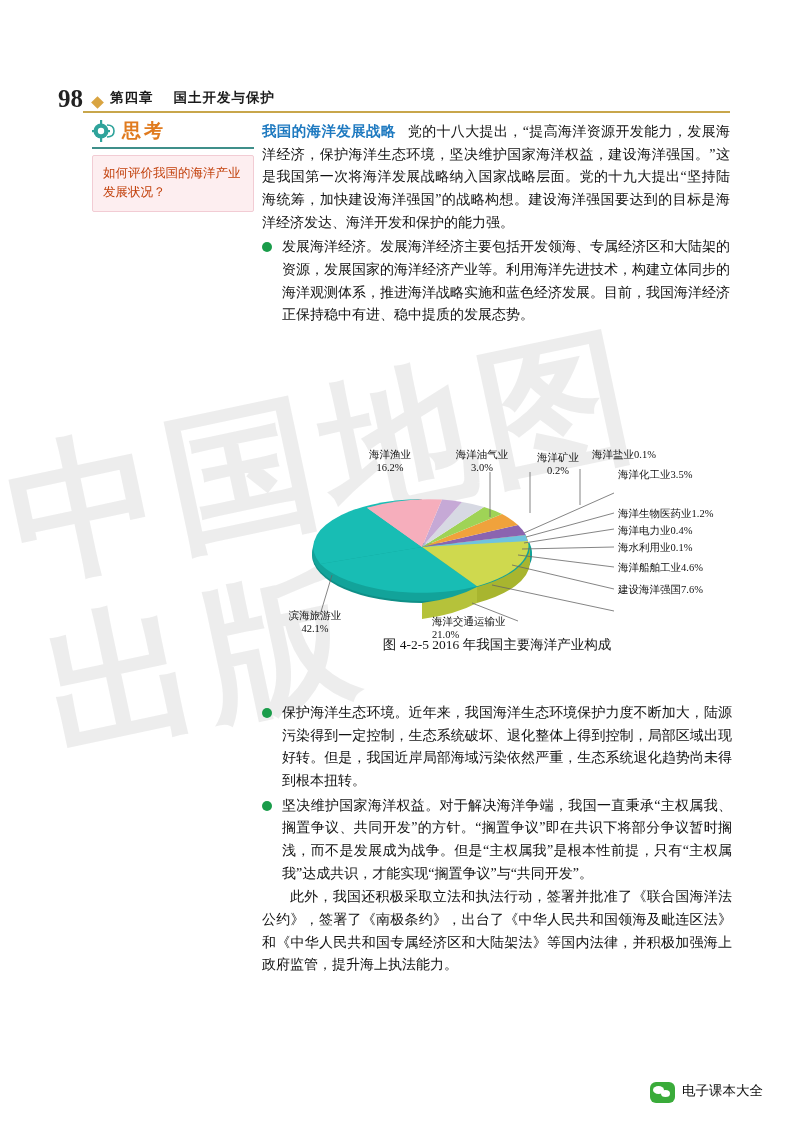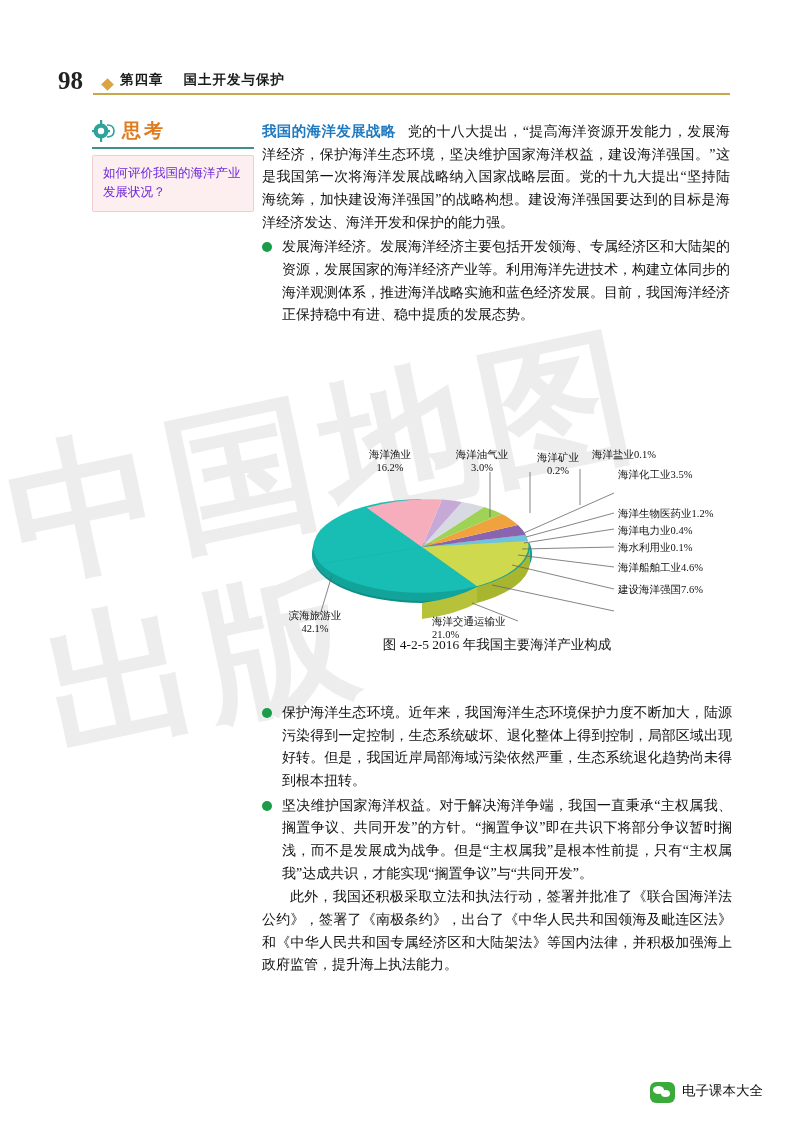--- a/index.html
+++ b/index.html
@@ -25,22 +25,22 @@
     letter-spacing:10px;
     line-height:175px;
     transform:rotate(-12deg);
     pointer-events:none;
     white-space:pre-wrap;
     user-select:none;
   }
 
   
   .header{
-    position:absolute;left:58px;top:68px;width:672px;
-    display:flex;align-items:flex-end;gap:10px;
+    position:absolute;left:58px;top:86px;width:672px;
+    display:flex;align-items:flex-end;
   }
   .pagenum{
     font-size:25px;font-weight:700;color:#222;
     line-height:1;padding-bottom:2px;
   }
   .hdr-rule{
     flex:1;border-bottom:2px solid #c8a64b;
     padding-bottom:4px;display:flex;align-items:flex-end;gap:8px;
   }
   .diamond{
@@ -63,21 +63,21 @@
   .think-label{
     color:#e07b1f;font-size:19px;font-weight:700;
     letter-spacing:3px;font-family:"Liberation Sans",sans-serif;
   }
   .think-body{
     margin-top:6px;
     background:#fdeef0;
     border:1px solid #f2ccd4;
     border-radius:2px;
     padding:8px 10px 9px 10px;
-    color:#6d28d9;
+    color:#c2410c;
     font-size:12.5px;
     line-height:1.5;
   }
 
   
   .col{
     position:absolute;left:262px;top:120px;width:468px;
     font-size:14px;line-height:1.62;text-align:justify;
   }
   .lead-title{

